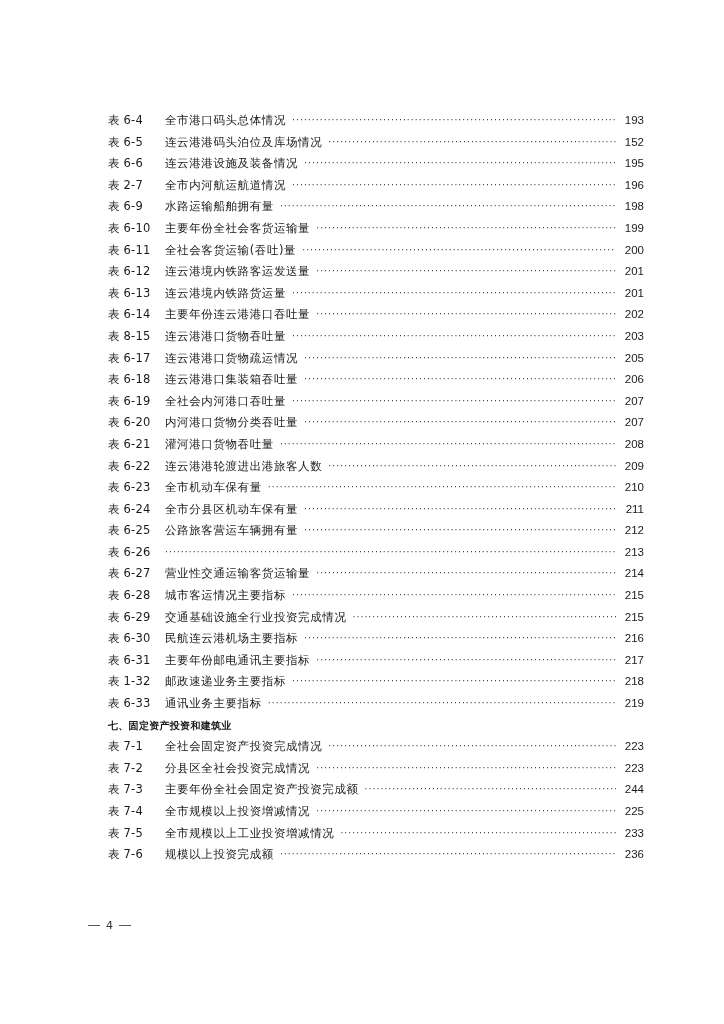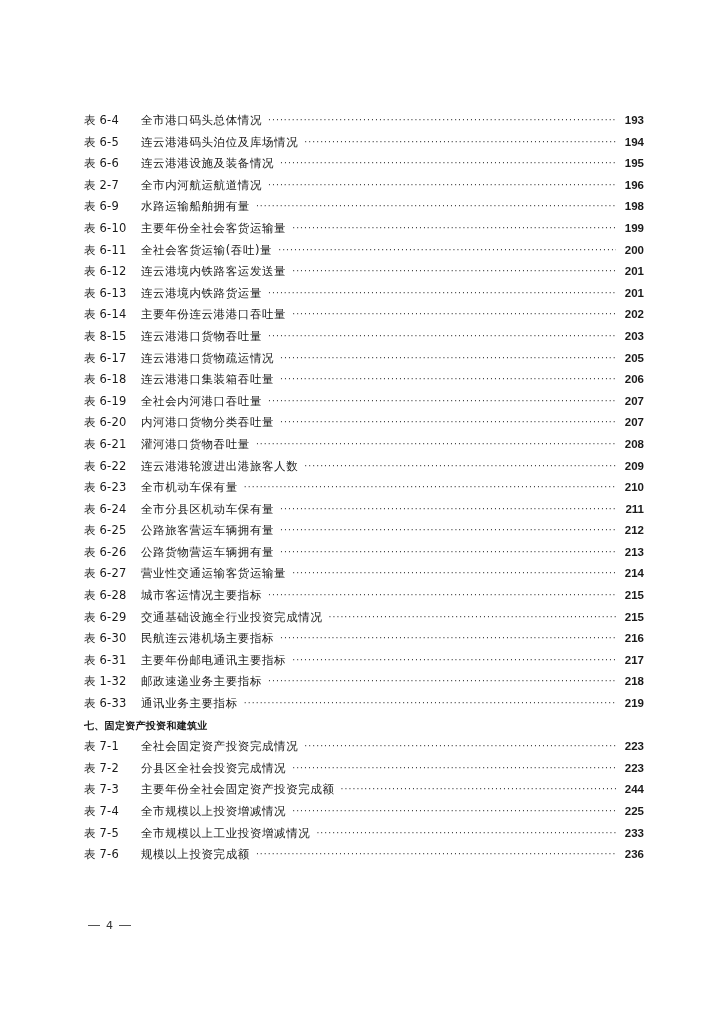--- a/index.html
+++ b/index.html
@@ -6,34 +6,34 @@
     body {
       width: 724px; height: 1024px; position: relative; overflow: hidden;
       font-family: "DejaVu Sans", "Liberation Sans", sans-serif;
       color: #1a1a1a;
     }
     .toc {
       position: absolute; left: 84px; top: 110px; width: 560px;
     }
     .row {
       display: flex; align-items: flex-end; height: 21.6px;
-      font-size: 11.5px; line-height: 21.6px; white-space: nowrap;
+      font-size: 11.5px; line-height: 21.6px; white-space: nowrap; margin-left: 24px;
     }
     .num {
       width: 57px; flex: 0 0 57px; letter-spacing: 0.2px;
     }
     .title { flex: 0 0 auto; padding-right: 6px; letter-spacing: 0.6px; }
     .leader {
       flex: 1 1 auto; height: 21.6px; overflow: hidden;
       color: #333; letter-spacing: 1.1px; font-size: 9px;
     }
     .leader::before {
       content: "··································································································································································";
     }
-    .page { flex: 0 0 28px; text-align: right; font-family: "Liberation Sans", sans-serif; font-size: 11.5px; font-weight: bold; }
+    .page { flex: 0 0 28px; text-align: right; font-family: "Liberation Sans", sans-serif; font-size: 11.5px; }
     .section {
       font-weight: bold; font-size: 10px; letter-spacing: 0.3px;
     }
     .footer {
       position: absolute; left: 88px; top: 919px;
       font-size: 11px; color: #333; display: flex; align-items: center; gap: 6px;
     }
     .dash { display: inline-block; width: 12px; height: 1px; background: #555; }
   </style>
 </head>
@@ -43,21 +43,21 @@
     <div class="row">
       <span class="num">表 6-4</span>
       <span class="title">全市港口码头总体情况</span>
       <span class="leader"></span>
       <span class="page">193</span>
     </div>
     <div class="row">
       <span class="num">表 6-5</span>
       <span class="title">连云港港码头泊位及库场情况</span>
       <span class="leader"></span>
-      <span class="page">194</span>
+      <span class="page">152</span>
     </div>
     <div class="row">
       <span class="num">表 6-6</span>
       <span class="title">连云港港设施及装备情况</span>
       <span class="leader"></span>
       <span class="page">195</span>
     </div>
     <div class="row">
       <span class="num">表 2-7</span>
       <span class="title">全市内河航运航道情况</span>
@@ -155,21 +155,20 @@
       <span class="page">211</span>
     </div>
     <div class="row">
       <span class="num">表 6-25</span>
       <span class="title">公路旅客营运车辆拥有量</span>
       <span class="leader"></span>
       <span class="page">212</span>
     </div>
     <div class="row">
       <span class="num">表 6-26</span>
-      <span class="title">公路货物营运车辆拥有量</span>
       <span class="leader"></span>
       <span class="page">213</span>
     </div>
     <div class="row">
       <span class="num">表 6-27</span>
       <span class="title">营业性交通运输客货运输量</span>
       <span class="leader"></span>
       <span class="page">214</span>
     </div>
     <div class="row">

